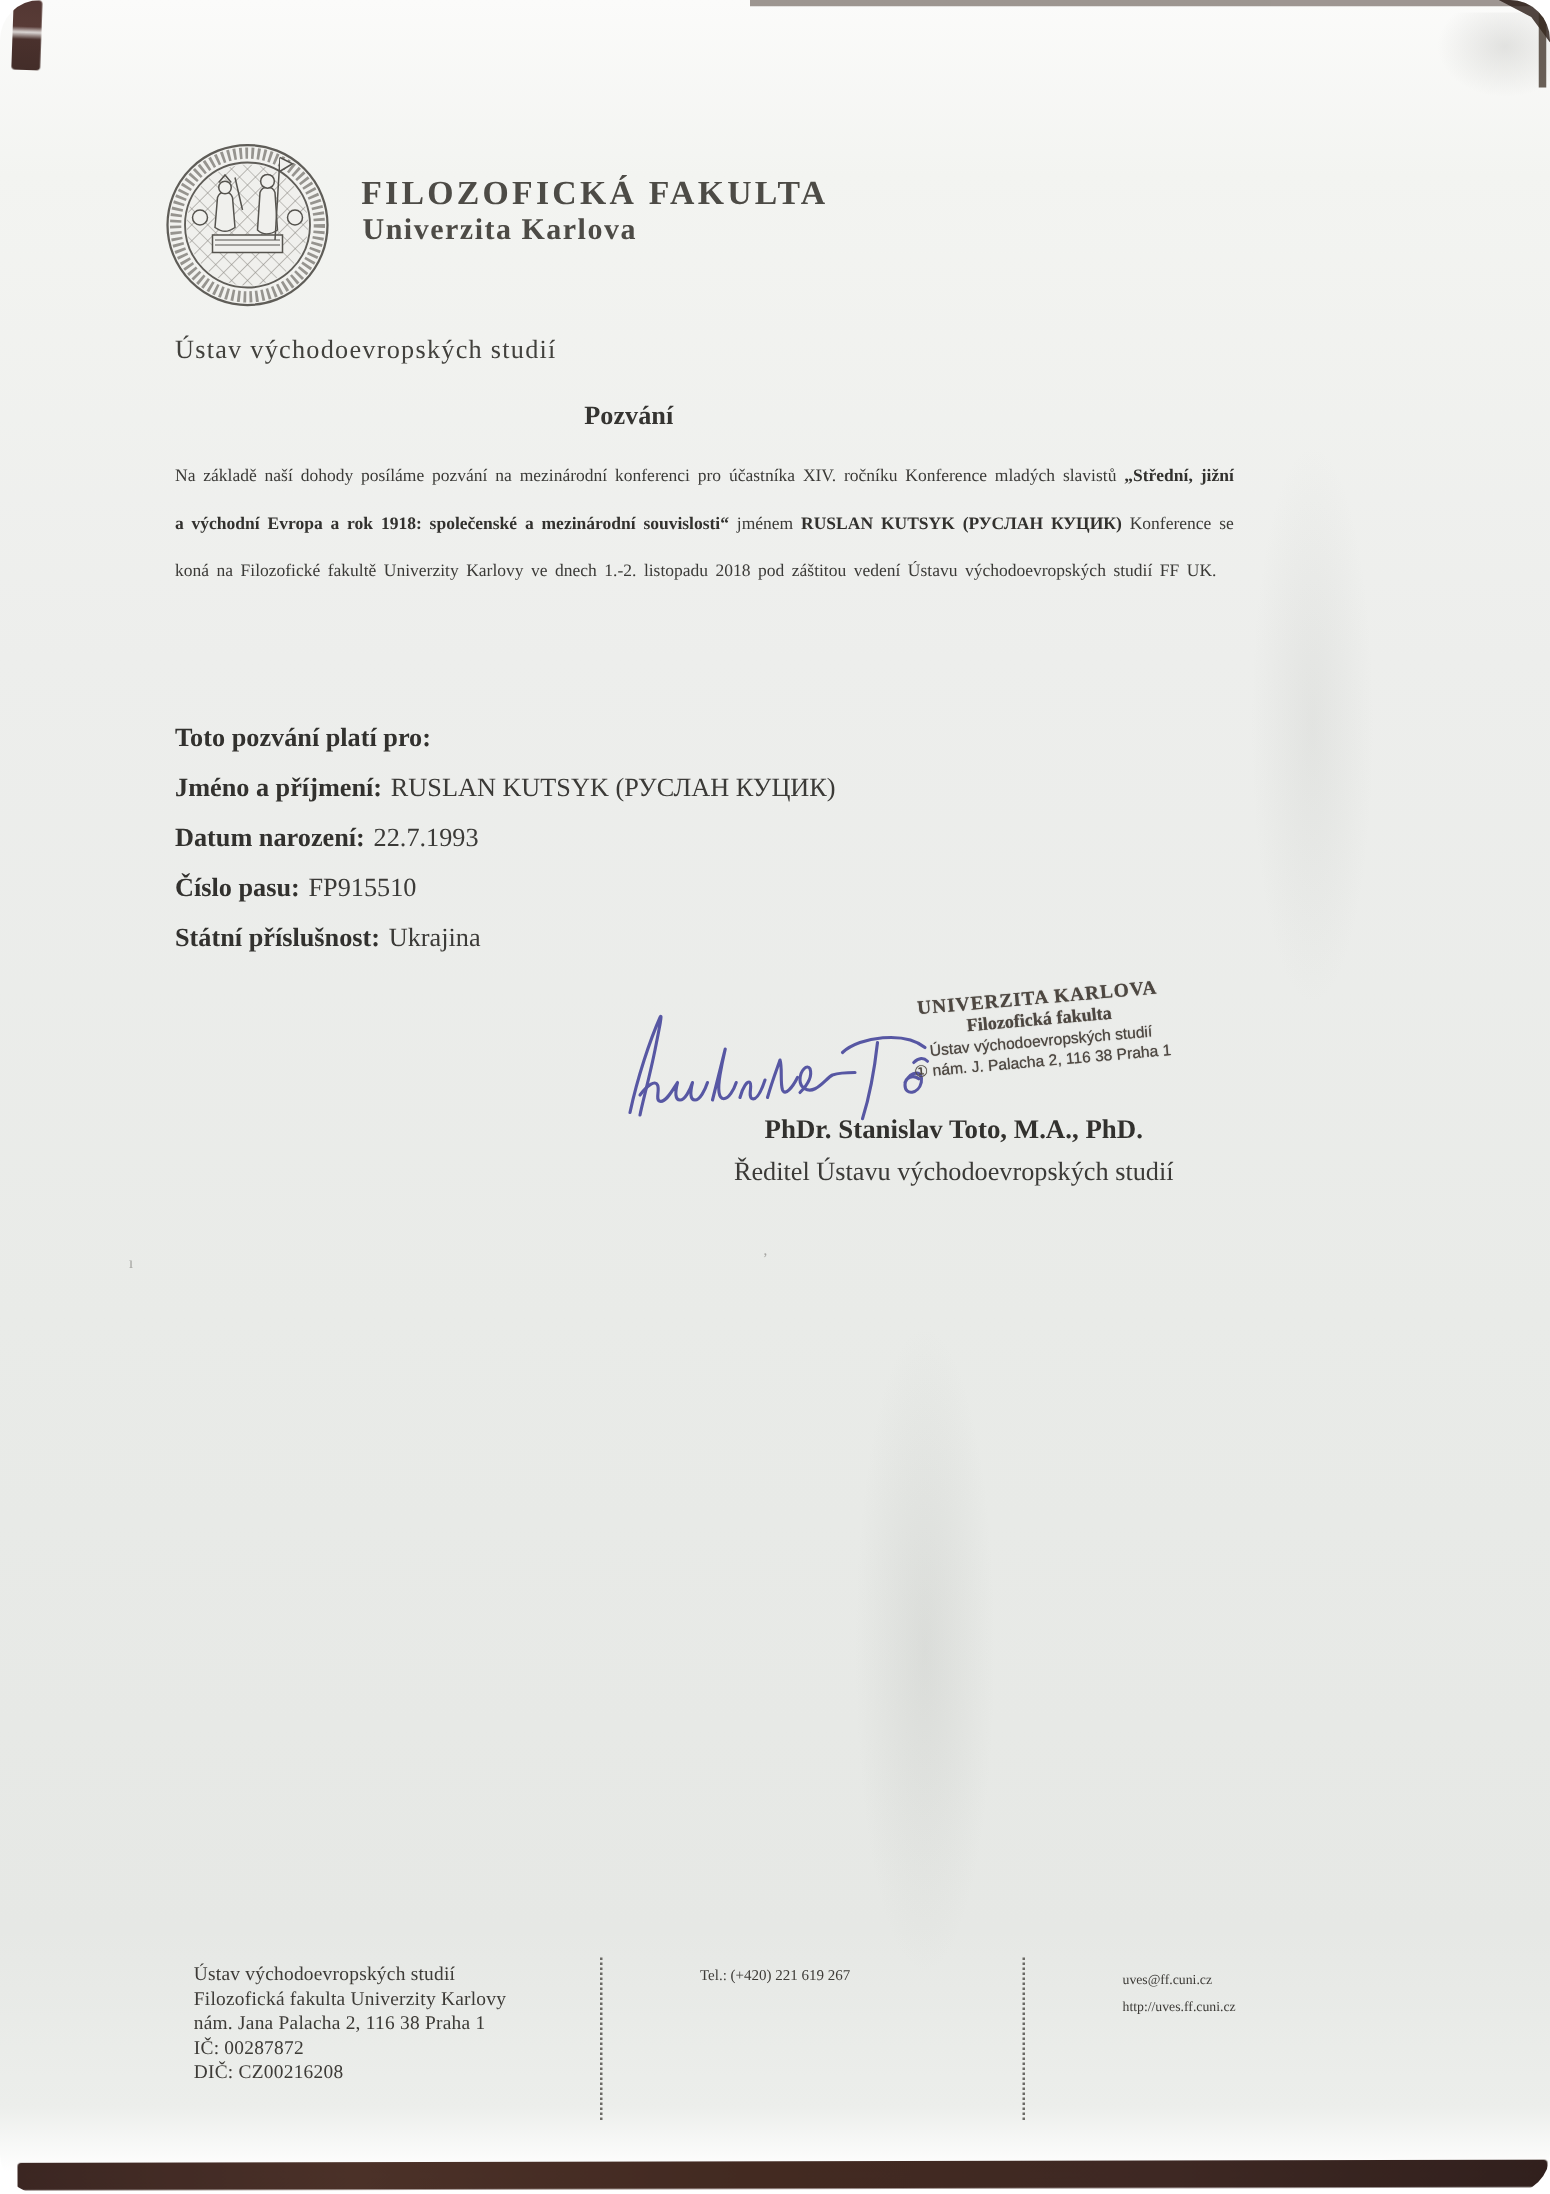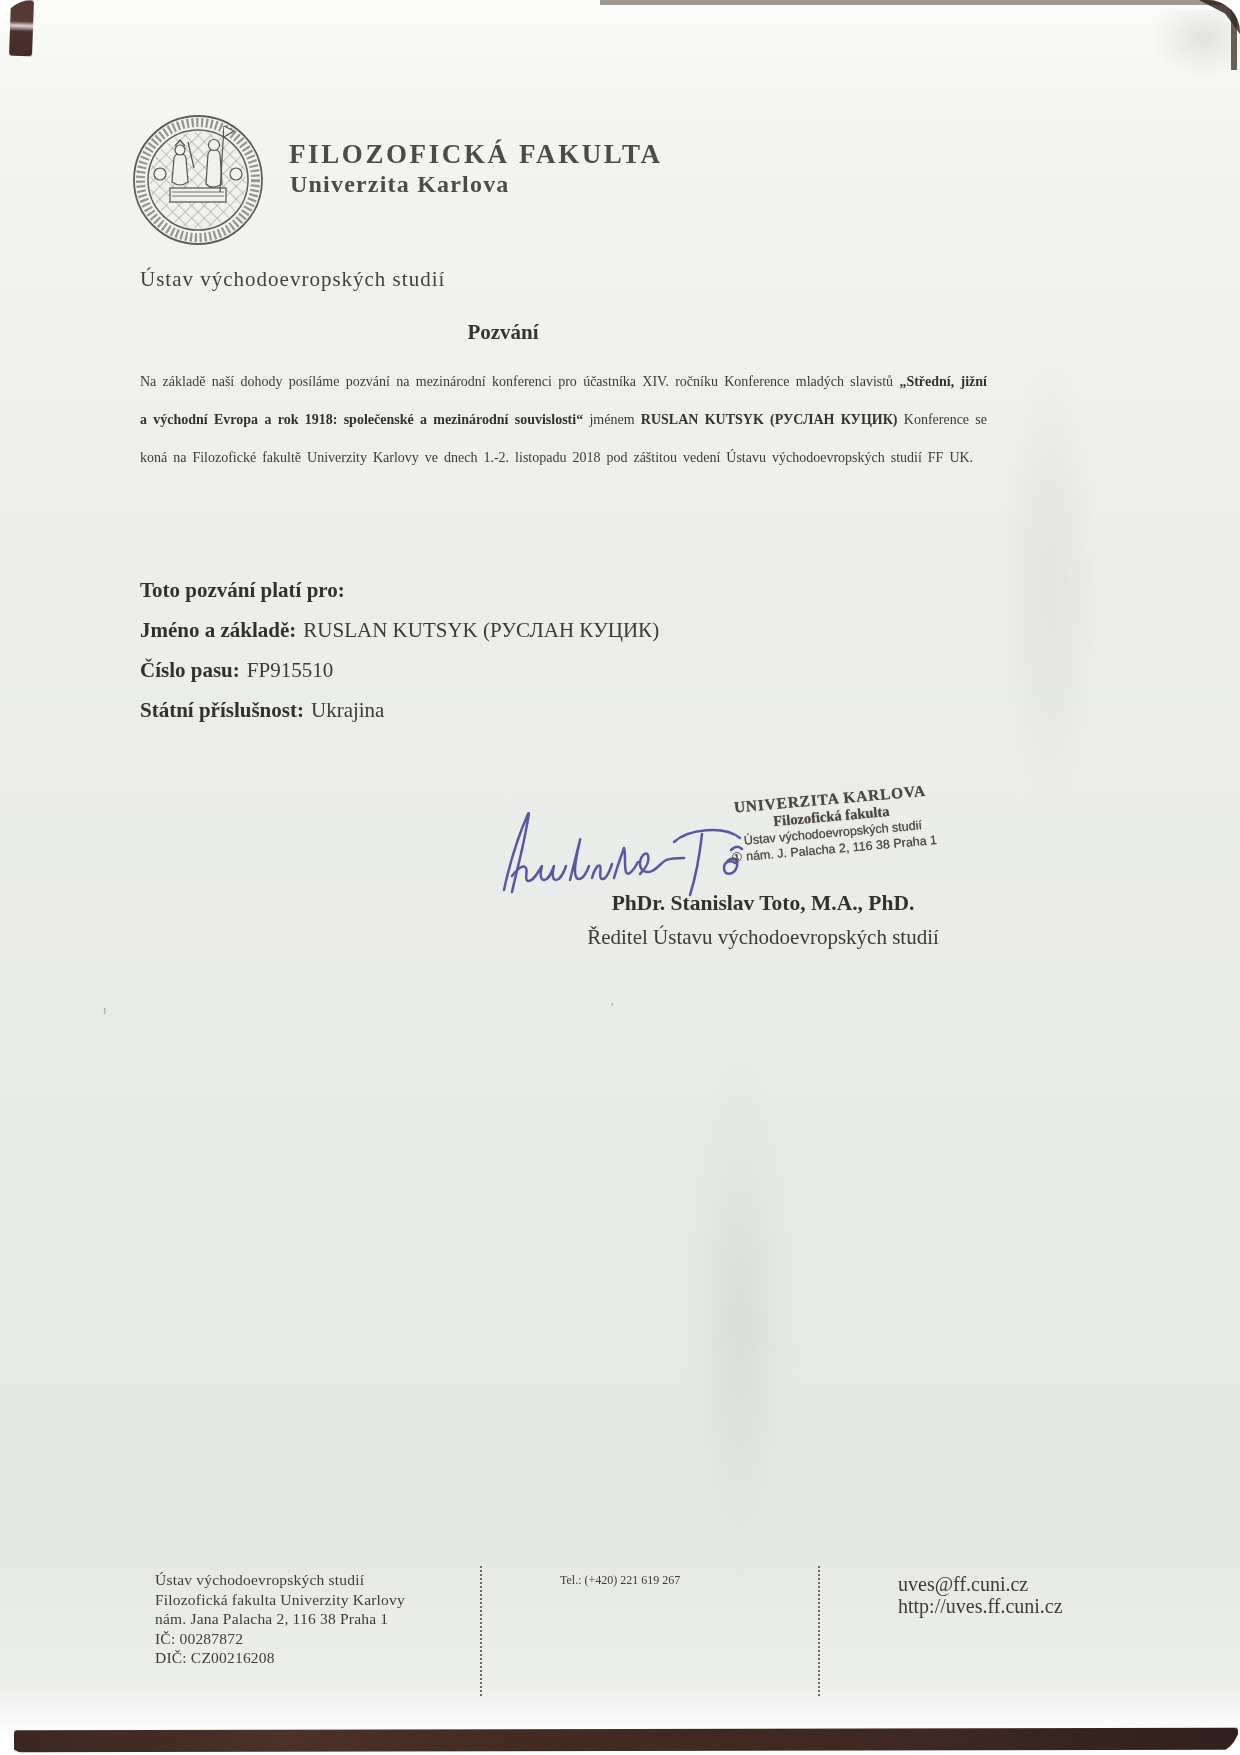--- a/index.html
+++ b/index.html
@@ -60,21 +60,21 @@
   .speck{position:absolute;color:#6f6e6a;font-size:13px;opacity:.55;}
   .speck.s-left{left:103px;top:1002px;}
   .speck.s-mid{left:610px;top:999px;}
 
   
   .foot-left{position:absolute;left:155px;top:1570px;font-size:15.5px;line-height:19.5px;color:#3d3b37;letter-spacing:.2px;}
   .foot-div{position:absolute;top:1566px;height:130px;width:0;border-left:2px dotted #55534e;opacity:.85;}
   .foot-div.d1{left:480px;}
   .foot-div.d2{left:818px;}
   .foot-tel{position:absolute;left:560px;top:1573px;font-size:12px;color:#3d3b37;}
-  .foot-net{position:absolute;left:898px;top:1573px;font-size:20px;line-height:22px;color:#3d3b37;}
+  .foot-net{position:absolute;left:898px;top:1573px;font-size:11px;line-height:22px;color:#3d3b37;}
 </style>
 </head>
 <body>
 
 <div class="page">
 
   <div class="crease v1"></div>
   <div class="crease v2"></div>
   <div class="crease tr"></div>
 
@@ -108,21 +108,24 @@
   <div class="university">Univerzita Karlova</div>
   <div class="department">Ústav východoevropských studií</div>
 
   <div class="doc-title">Pozvání</div>
 
   <div class="body-par"><span>Na základě naší dohody posíláme pozvání na mezinárodní konferenci pro účastníka XIV. ročníku Konference mladých slavistů </span><b>„Střední, jižní a východní Evropa a rok 1918: společenské a mezinárodní souvislosti“</b><span> jménem </span><b>RUSLAN KUTSYK (РУСЛАН КУЦИК)</b><span> Konference se koná na Filozofické fakultě Univerzity Karlovy ve dnech 1.-2. listopadu 2018 pod záštitou vedení Ústavu východoevropských studií FF UK.</span></div>
 
   <div class="details">
     <div><span class="lbl">Toto pozvání platí pro:</span></div>
     <div>
-      <span class="lbl">Jméno a základě:</span><span class="val">RUSLAN KUTSYK (РУСЛАН КУЦИК)</span>
+      <span class="lbl">Jméno a příjmení:</span><span class="val">RUSLAN KUTSYK (РУСЛАН КУЦИК)</span>
+    </div>
+    <div>
+      <span class="lbl">Datum narození:</span><span class="val">22.7.1993</span>
     </div>
     <div>
       <span class="lbl">Číslo pasu:</span><span class="val">FP915510</span>
     </div>
     <div>
       <span class="lbl">Státní příslušnost:</span><span class="val">Ukrajina</span>
     </div>
   </div>
 
   <svg class="sig" viewBox="0 0 262 104">

